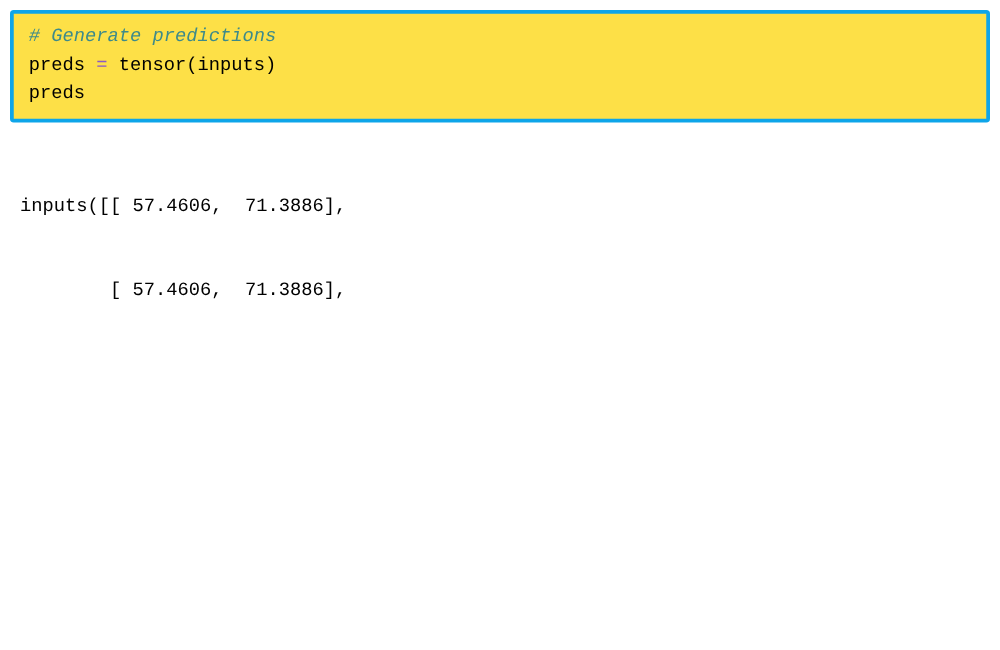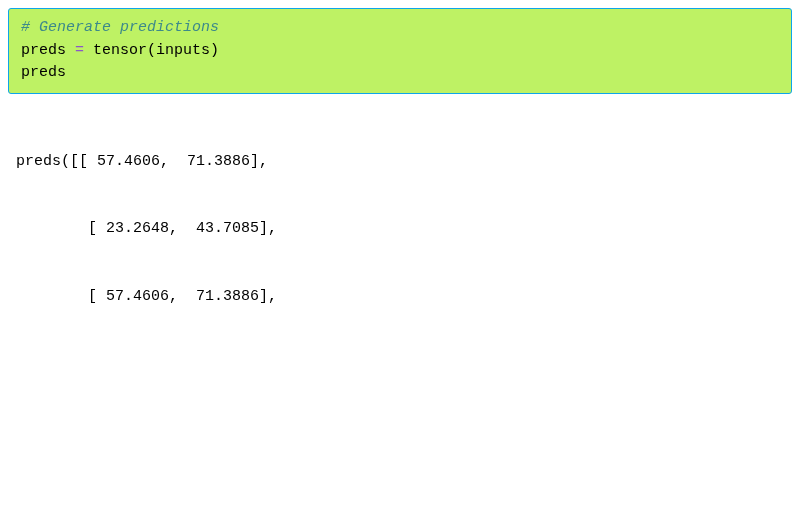--- a/index.html
+++ b/index.html
@@ -9,22 +9,22 @@
     }
     body {
       font-family: Menlo, Monaco, Consolas, "Courier New", monospace;
       font-size: 15px;
       line-height: 1.5;
       background: #ffffff;
       padding: 8px;
       width: 800px;
     }
     .code-cell {
-      background: #bef264;
-      border: 1px solid #0ea5e9;
+      background: #fde047;
+      border: 3px solid #0ea5e9;
       border-radius: 3px;
       padding: 8px 12px;
       margin-bottom: 12px;
     }
     .code-line {
       white-space: pre;
     }
     .comment {
       color: #3d8a8a;
       font-style: italic;
@@ -48,22 +48,21 @@
 </head>
 <body>
 
 <div class="code-cell">
   <div class="code-line"><span class="comment"># Generate predictions</span></div>
   <div class="code-line"><span class="code-text">preds </span><span class="operator">=</span><span class="code-text"> tensor(inputs)</span></div>
   <div class="code-line"><span class="code-text">preds</span></div>
 </div>
 
 <div class="output">
-  <div class="output-line"><span>preds([</span><span>[ 57.4606,  71.3886],</span></div>
-  <div class="output-line">        <span>[ 23.2648,  43.7085],</span></div>
+  <div class="output-line"><span>inputs([</span><span>[ 57.4606,  71.3886],</span></div>
   <div class="output-line">        <span>[ 57.4606,  71.3886],</span></div>
   
   
   
   
   
   
   
   
   

